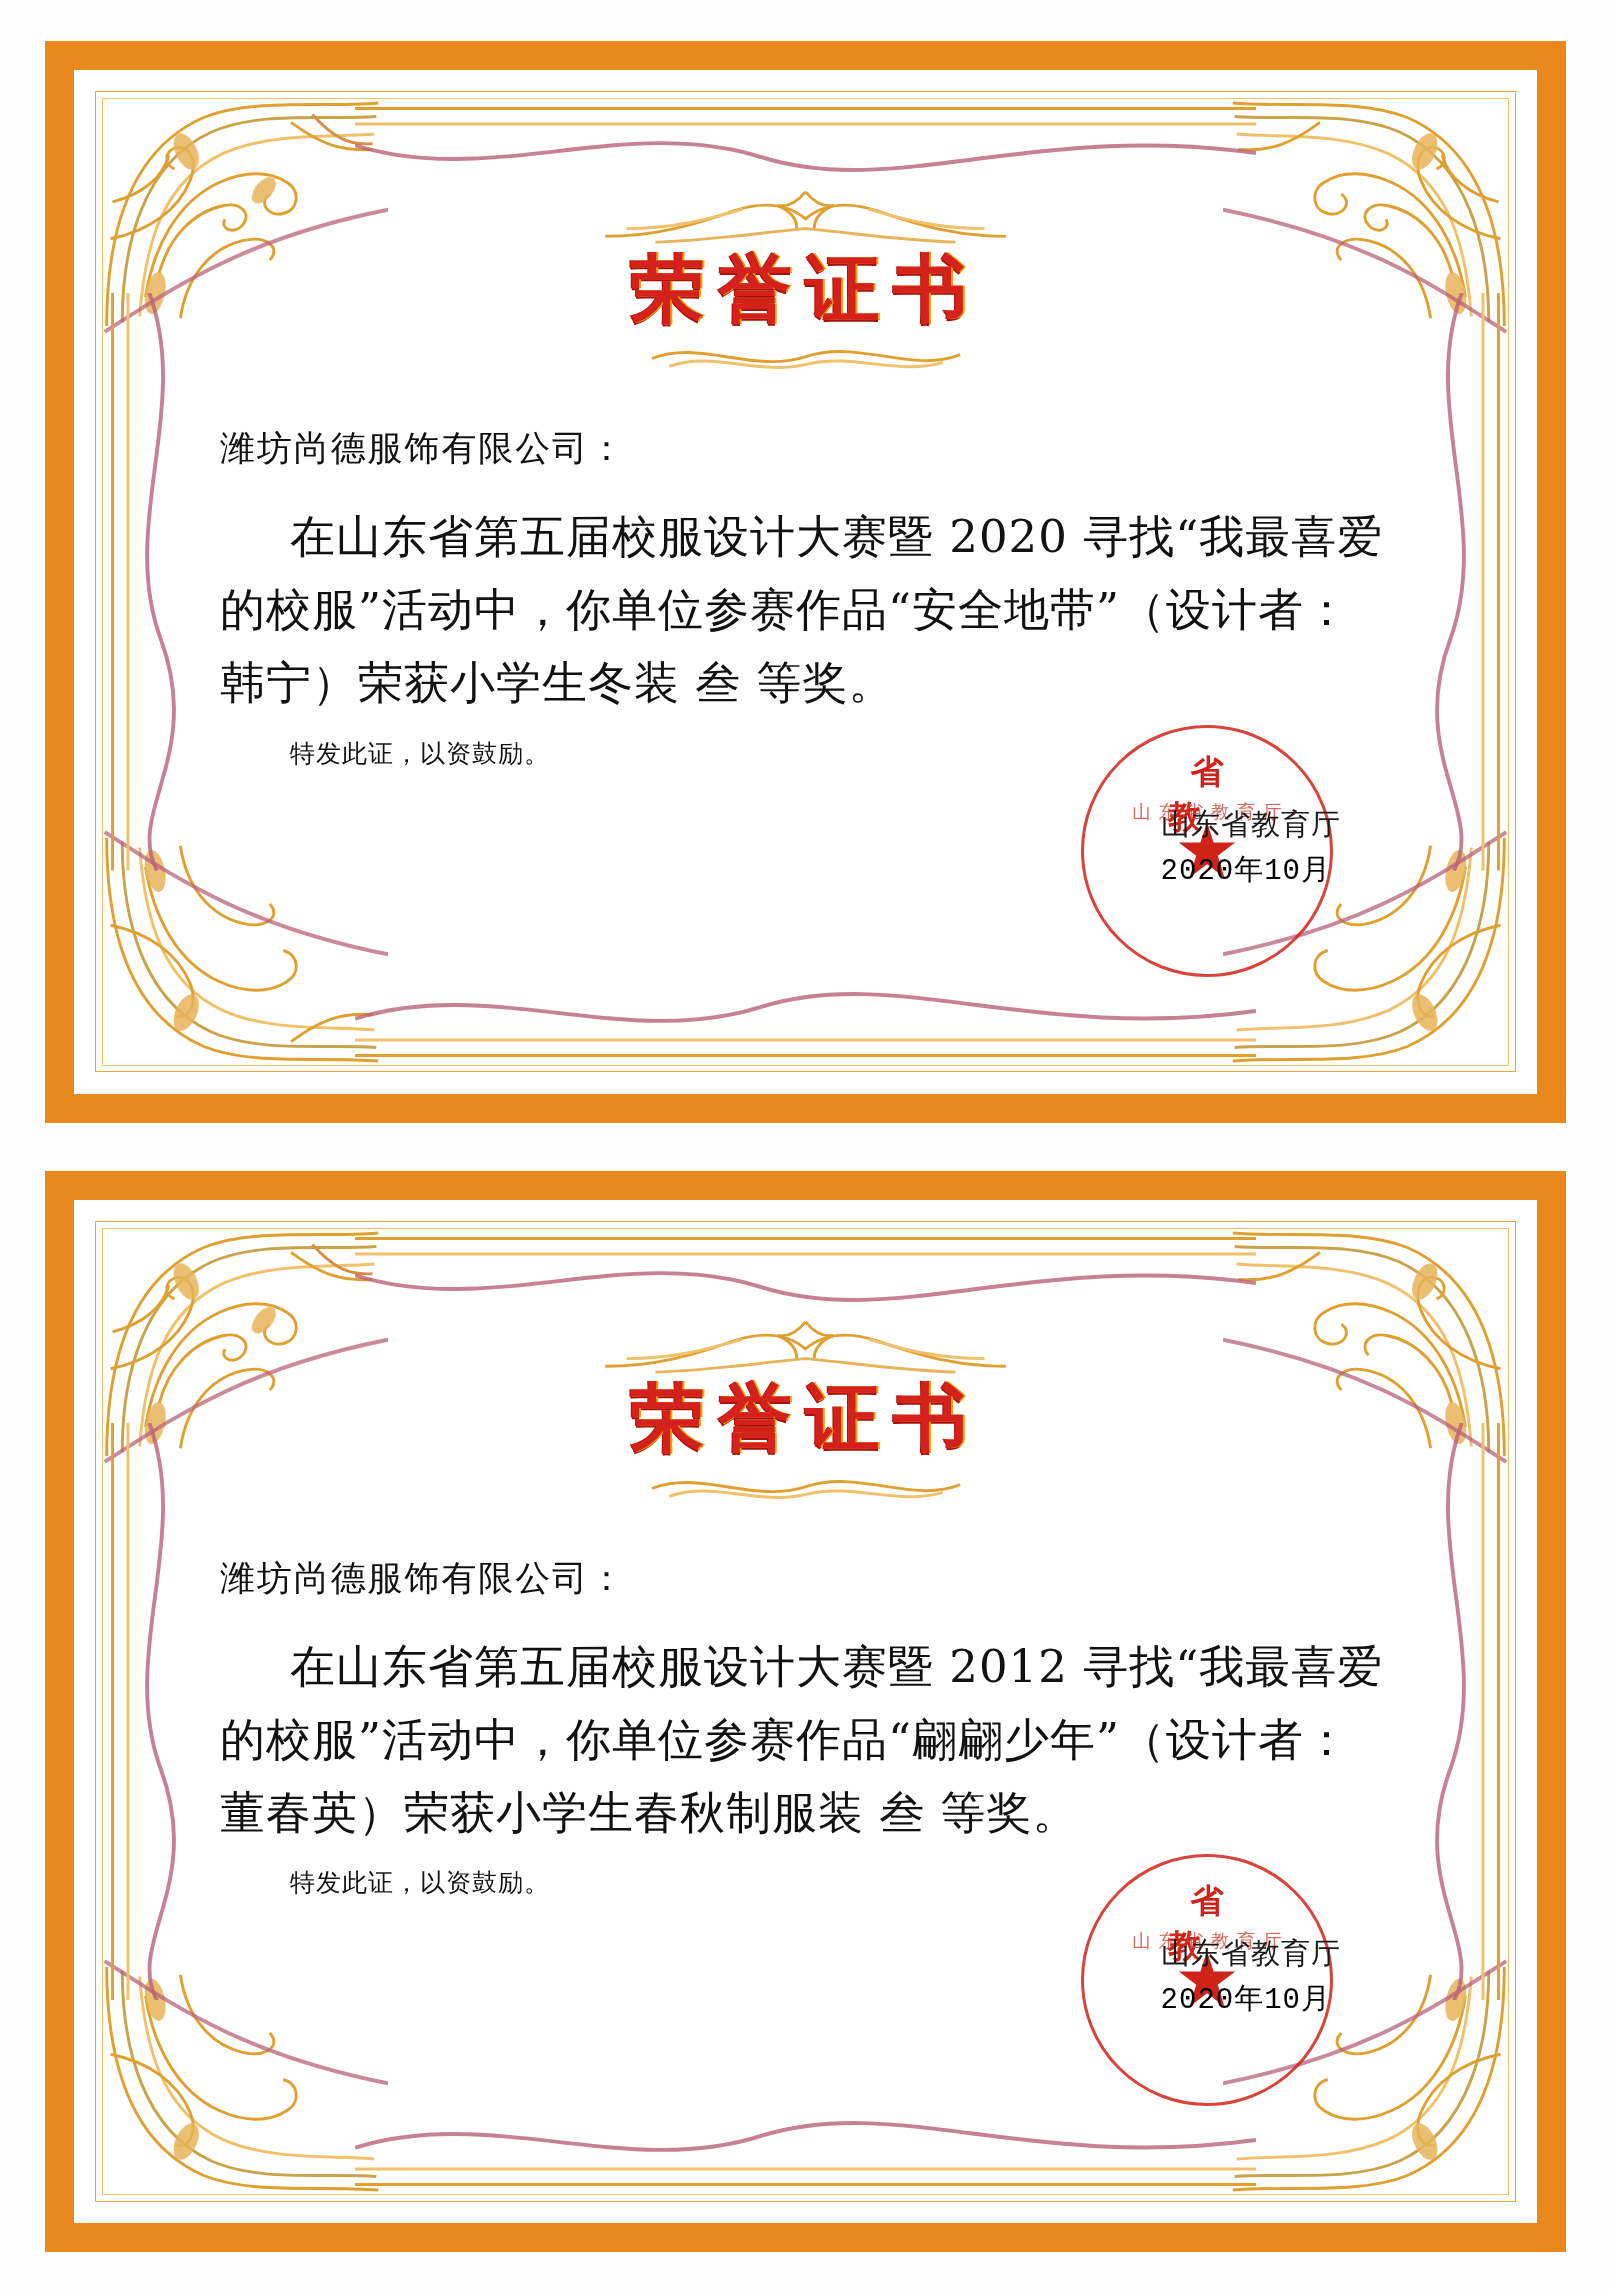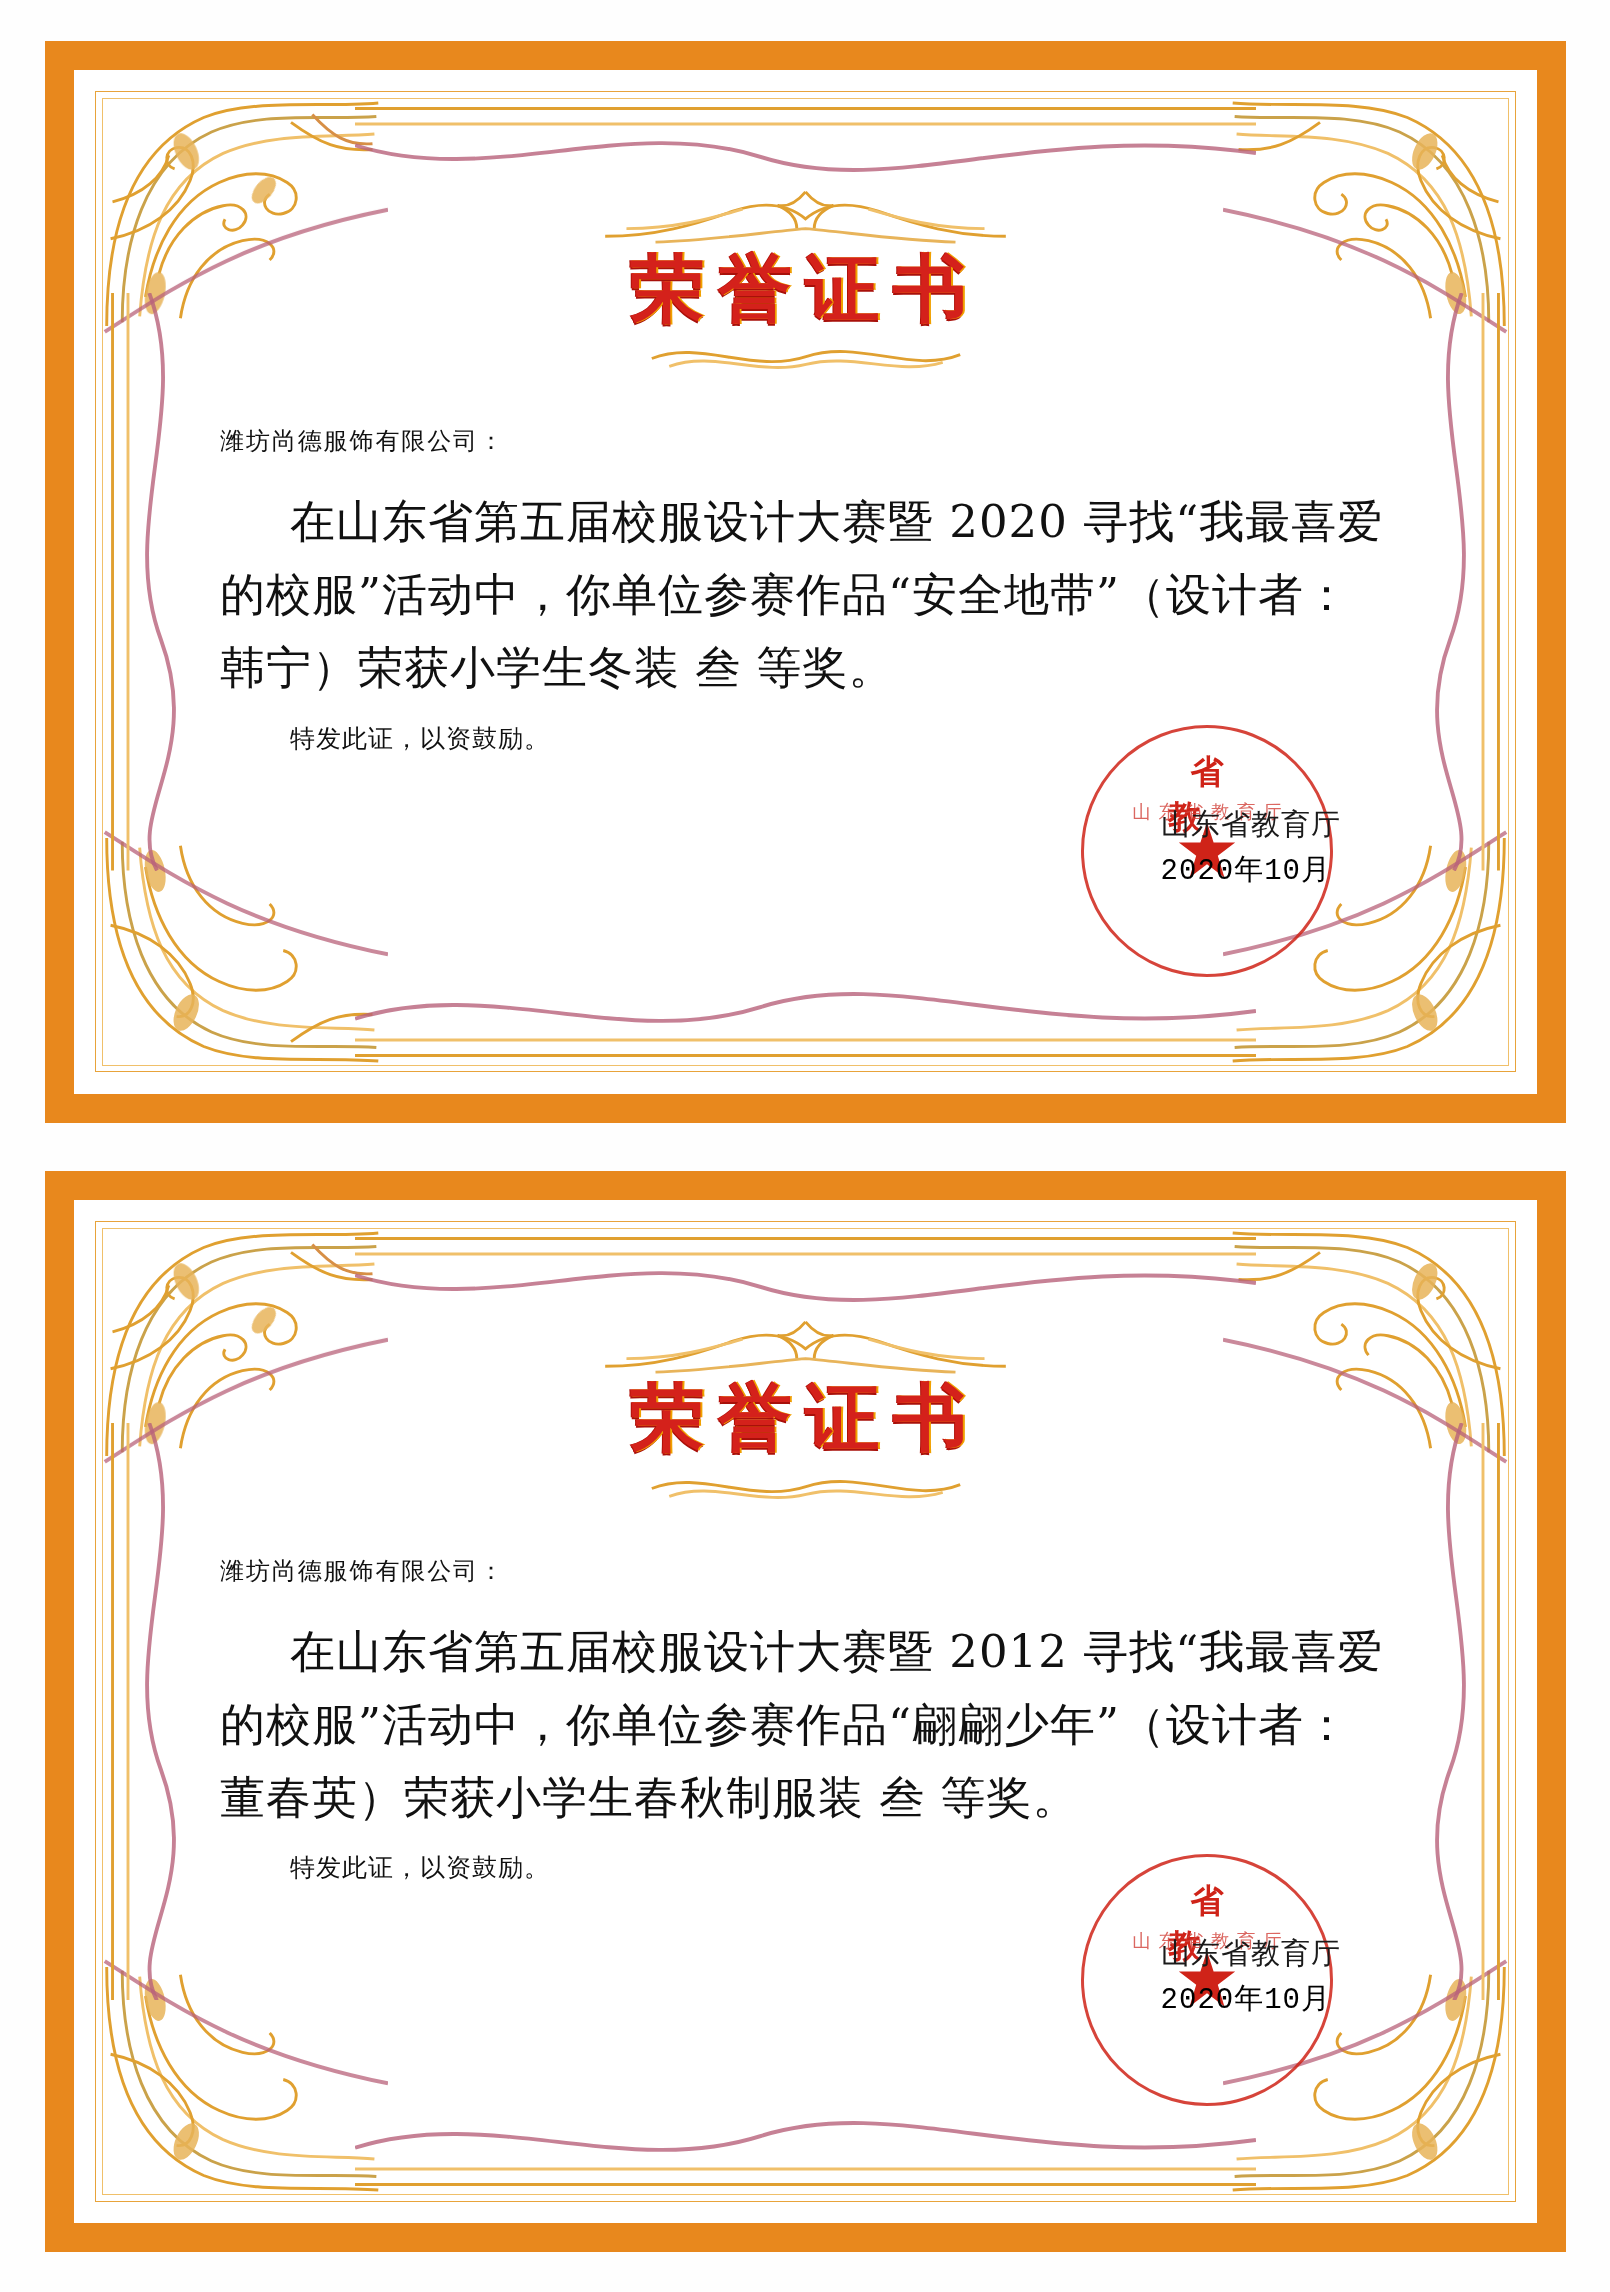--- a/index.html
+++ b/index.html
@@ -110,21 +110,21 @@
     height: 47px;
   }
   .crest-bottom svg { width: 100%; height: 100%; display: block; }
 
   .body-text {
     margin-top: 43px;
     color: #111111;
     font-family: "DejaVu Serif", "Liberation Serif", serif;
   }
   .addressee {
-    font-size: 24px;
+    font-size: 35px;
     letter-spacing: 1.9px;
     margin-bottom: 29px;
   }
   .para {
     font-size: 45px;
     line-height: 1.62;
     letter-spacing: 1px;
     text-indent: 70px;
     margin: 0;
   }

